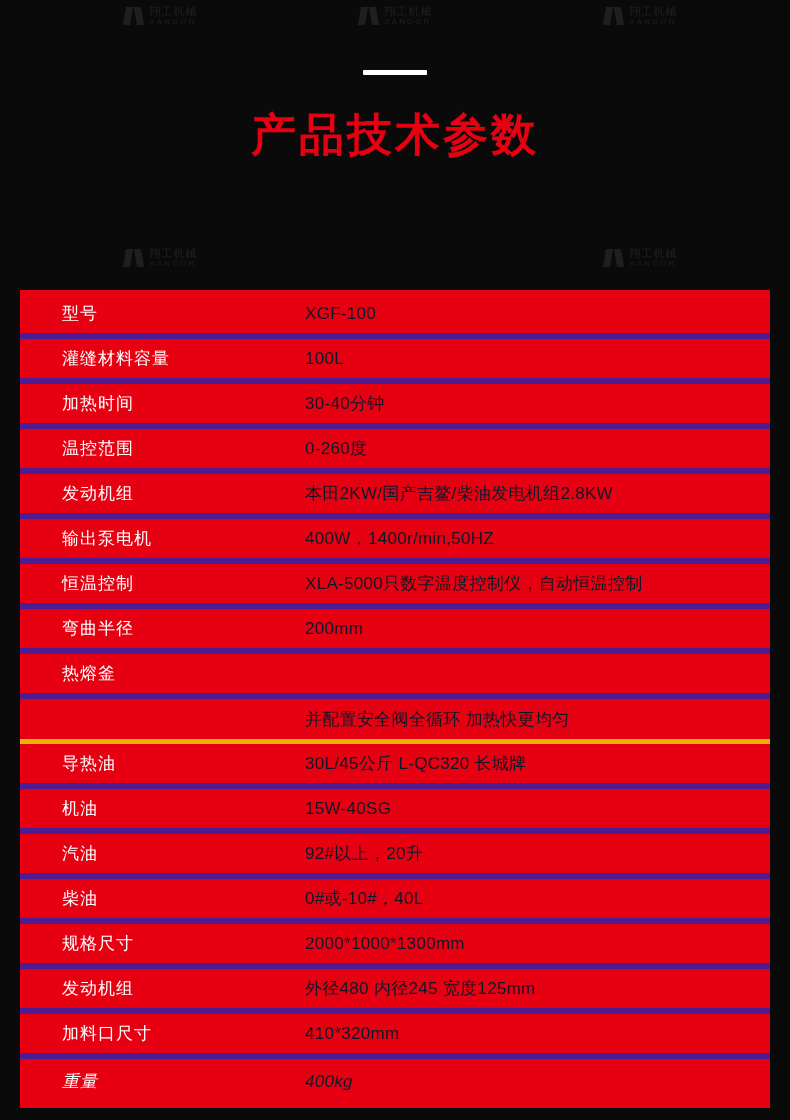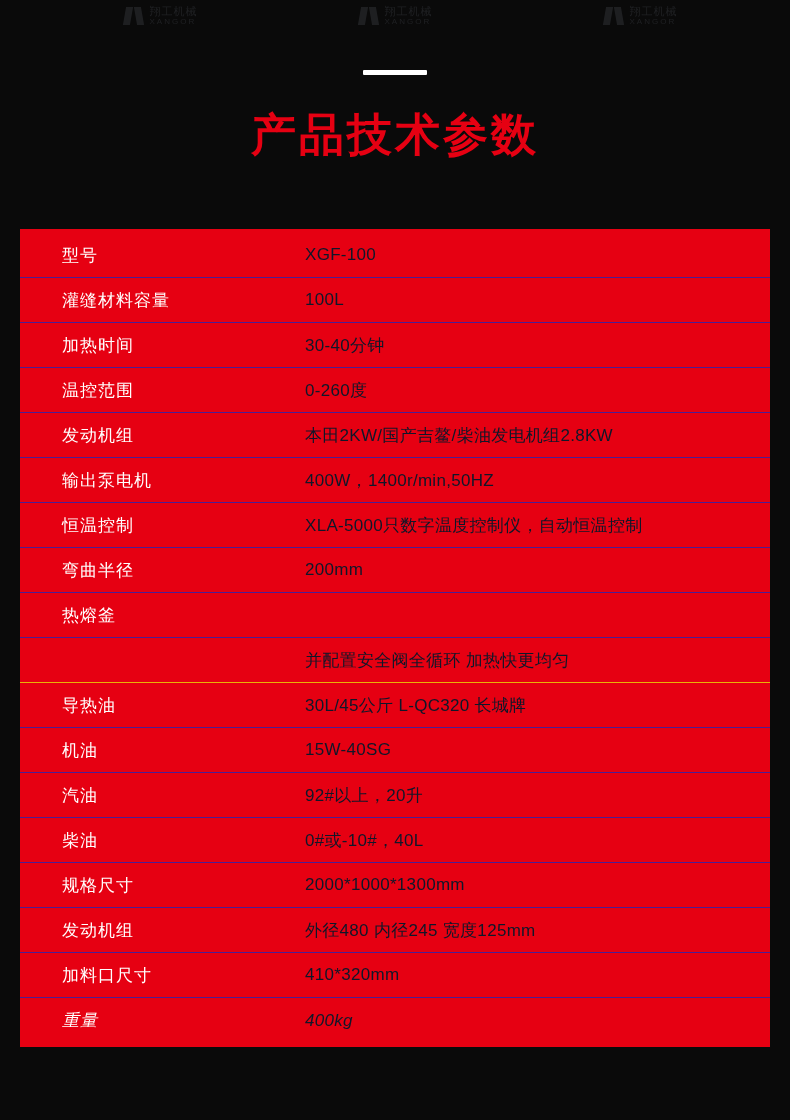--- a/index.html
+++ b/index.html
@@ -69,21 +69,21 @@
     letter-spacing: 2px;
     white-space: nowrap;
   }
   .wm.dark .wm-cn, .wm.dark .wm-en { color: #6e7480; }
   .wm.dark .wm-mark:before, .wm.dark .wm-mark:after { background: #6e7480; }
 
   
   .header {
     position: relative;
     z-index: 10;
-    height: 229px;
+    height: 290px;
     box-sizing: border-box;
     padding-top: 70px;
     text-align: center;
   }
   .divider-bar {
     width: 64px;
     height: 5px;
     background: #ffffff;
     margin: 0 auto 34px auto;
     border-radius: 1px;
@@ -110,25 +110,25 @@
     width: 750px;
     margin: 0 auto;
     background: #e60012;
     box-sizing: border-box;
     padding: 4px 0 4px 0;
   }
   .spec-row {
     display: flex;
     align-items: center;
     min-height: 45px;
-    border-bottom: 1px solid #4c1d95;
+    border-bottom: 6px solid #4c1d95;
     box-sizing: border-box;
   }
   .spec-row:last-child { border-bottom: none; font-style: italic; }
-  .spec-row.continuation { border-bottom: 1px solid #eab308; }
+  .spec-row.continuation { border-bottom: 5px solid #eab308; }
   .spec-label {
     width: 285px;
     flex: 0 0 285px;
     box-sizing: border-box;
     padding-left: 42px;
     font-size: 17px;
     color: #ffffff;
     letter-spacing: 1px;
   }
   .spec-value {

